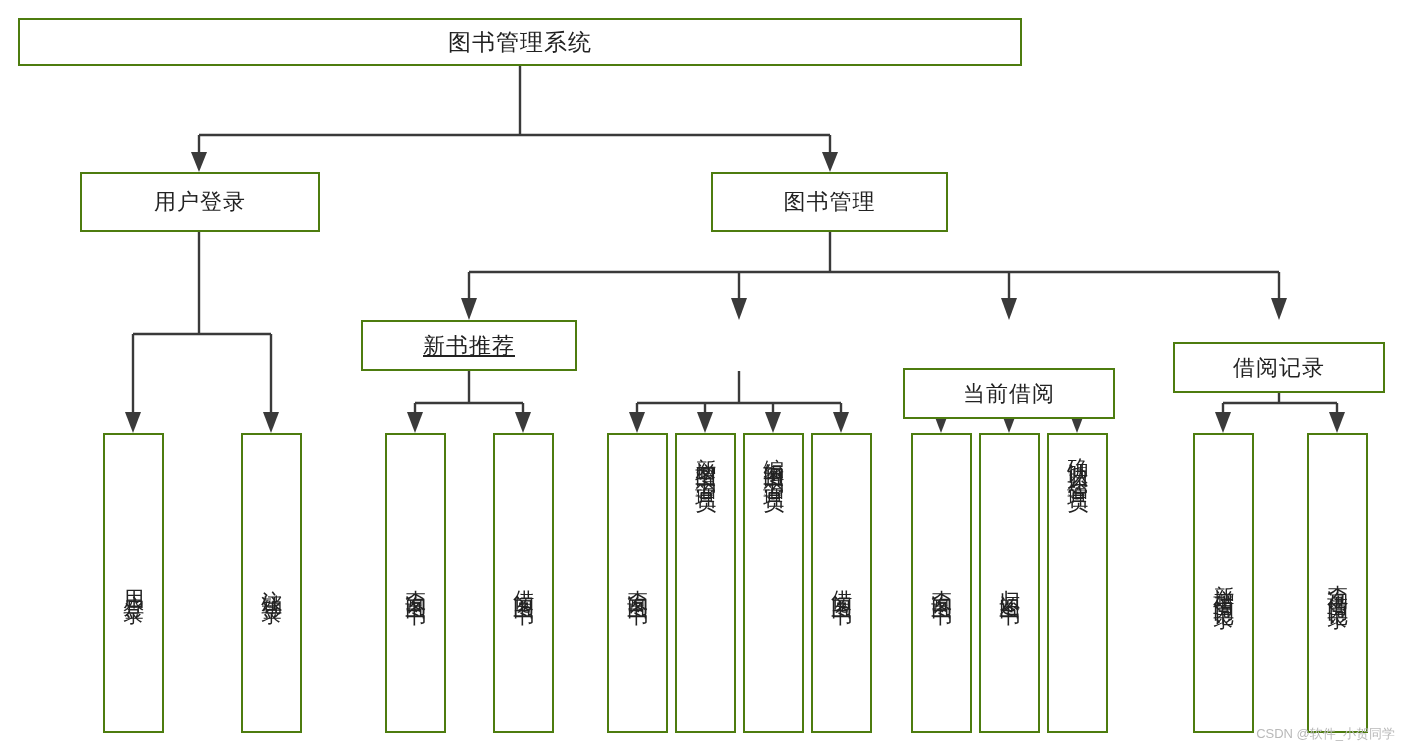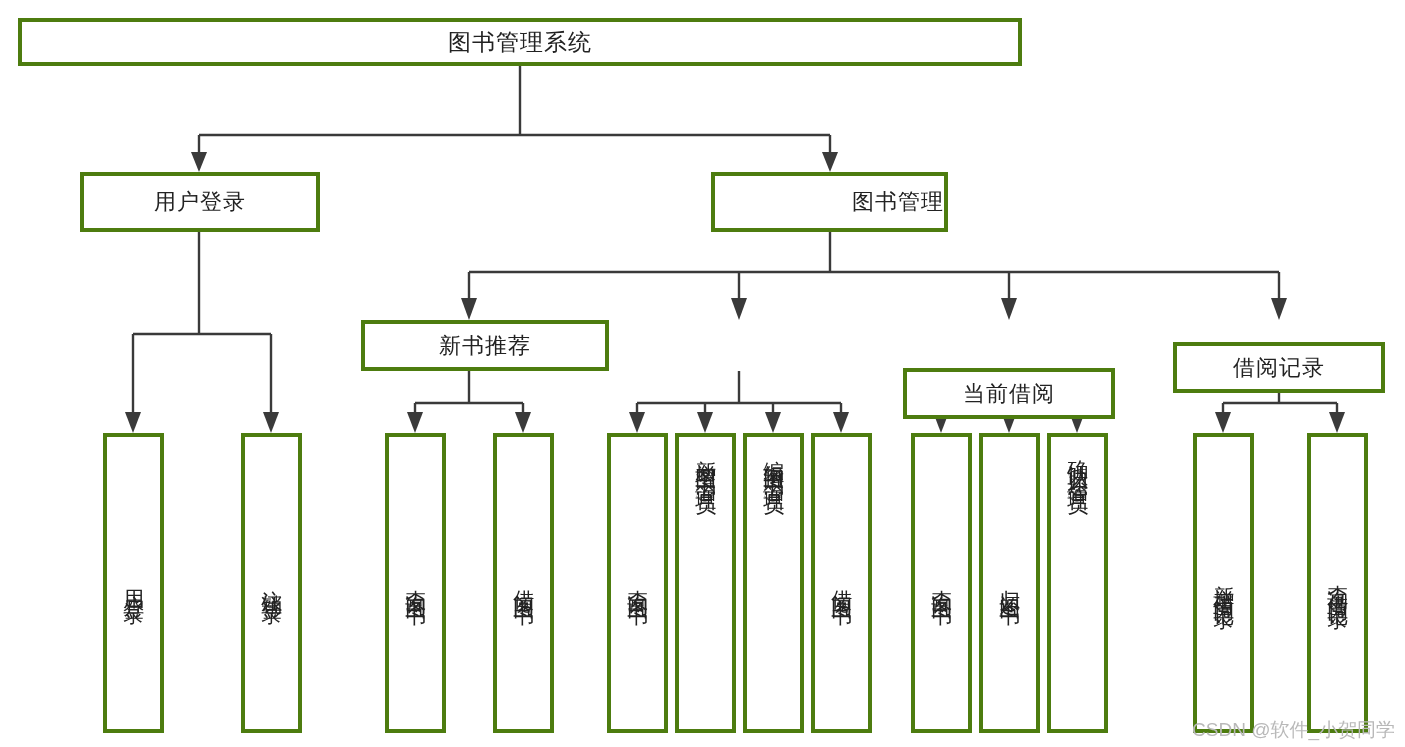--- a/index.html
+++ b/index.html
@@ -12,21 +12,21 @@
     position:relative;
   }
   #diagram{
     position:absolute;left:0;top:0;width:1405px;height:747px;
   }
   
   .node{
     position:absolute;
     box-sizing:border-box;
     background:#ffffff;
-    border:4px solid #4d7c0f;
+    border:2px solid #4d7c0f;
     display:flex;
     align-items:center;
     justify-content:center;
     color:#222222;
     z-index:3;
   }
   .node-h{
     font-size:22px;
     letter-spacing:1px;
     white-space:nowrap;
@@ -57,21 +57,21 @@
   }
   #wires path, #wires line{
     stroke:#3a3a3a;stroke-width:2.4;fill:none;
   }
   #wires polygon{ fill:#3a3a3a; }
 
   
   #watermark{
     position:absolute;
     right:10px;bottom:4px;
-    font-size:19px;
+    font-size:13px;
     color:#b9b9b9;
     white-space:nowrap;
     z-index:6;
     font-family:"Liberation Sans","DejaVu Sans",sans-serif;
   }
 </style>
 </head>
 <body>
 
 <div id="diagram">
@@ -140,25 +140,25 @@
   </svg>
 
   <div class="node node-h node-root" style="left:18px;top:18px;width:1004px;height:48px;">
     <span>图书管理系统</span>
   </div>
 
   <div class="node node-h" style="left:80px;top:172px;width:240px;height:60px;">
     <span>用户登录</span>
   </div>
 
-  <div class="node node-h" style="left:711px;top:172px;width:237px;height:60px;justify-content:flex-end;">
+  <div class="node node-h" style="left:711px;top:172px;width:237px;height:60px;">
     <span>图书管理</span>
   </div>
 
-  <div class="node node-h" style="left:361px;top:320px;width:248px;height:51px;">
+  <div class="node node-h" style="left:361px;top:320px;width:216px;height:51px;text-decoration:underline;">
     <span>新书推荐</span>
   </div>
 
 
   <div class="node node-h" style="left:903px;top:320px;width:212px;height:51px;margin-top:48px;">
     <span>当前借阅</span>
   </div>
 
   <div class="node node-h" style="left:1173px;top:320px;width:212px;height:51px;margin-top:22px;">
     <span>借阅记录</span>

